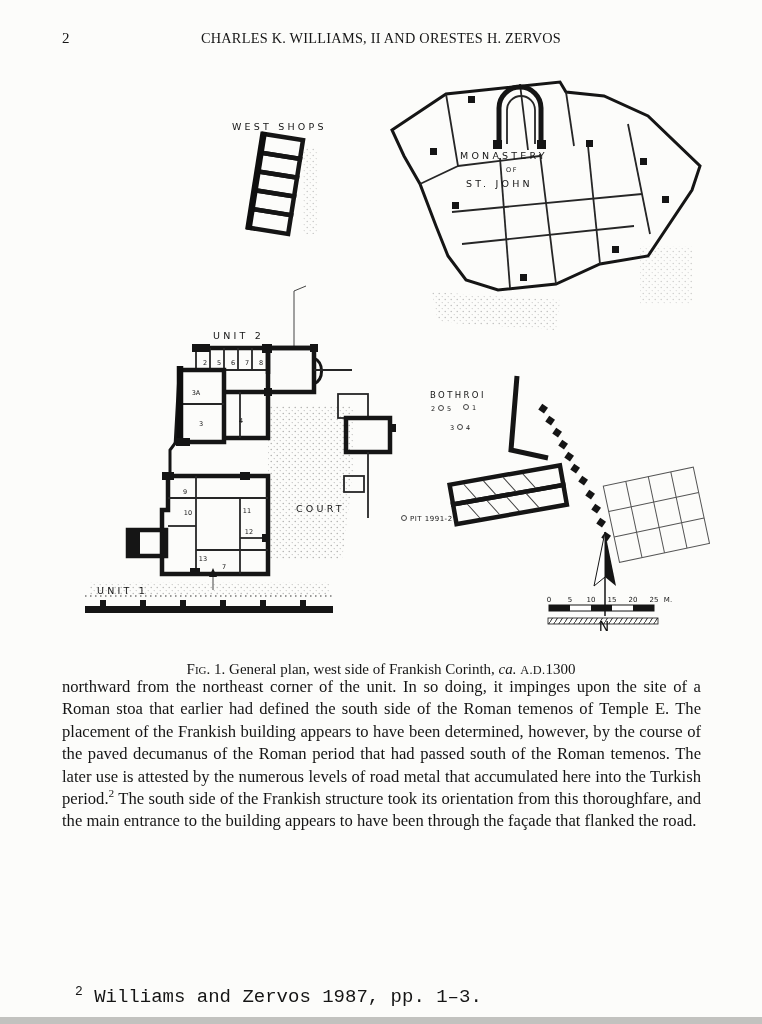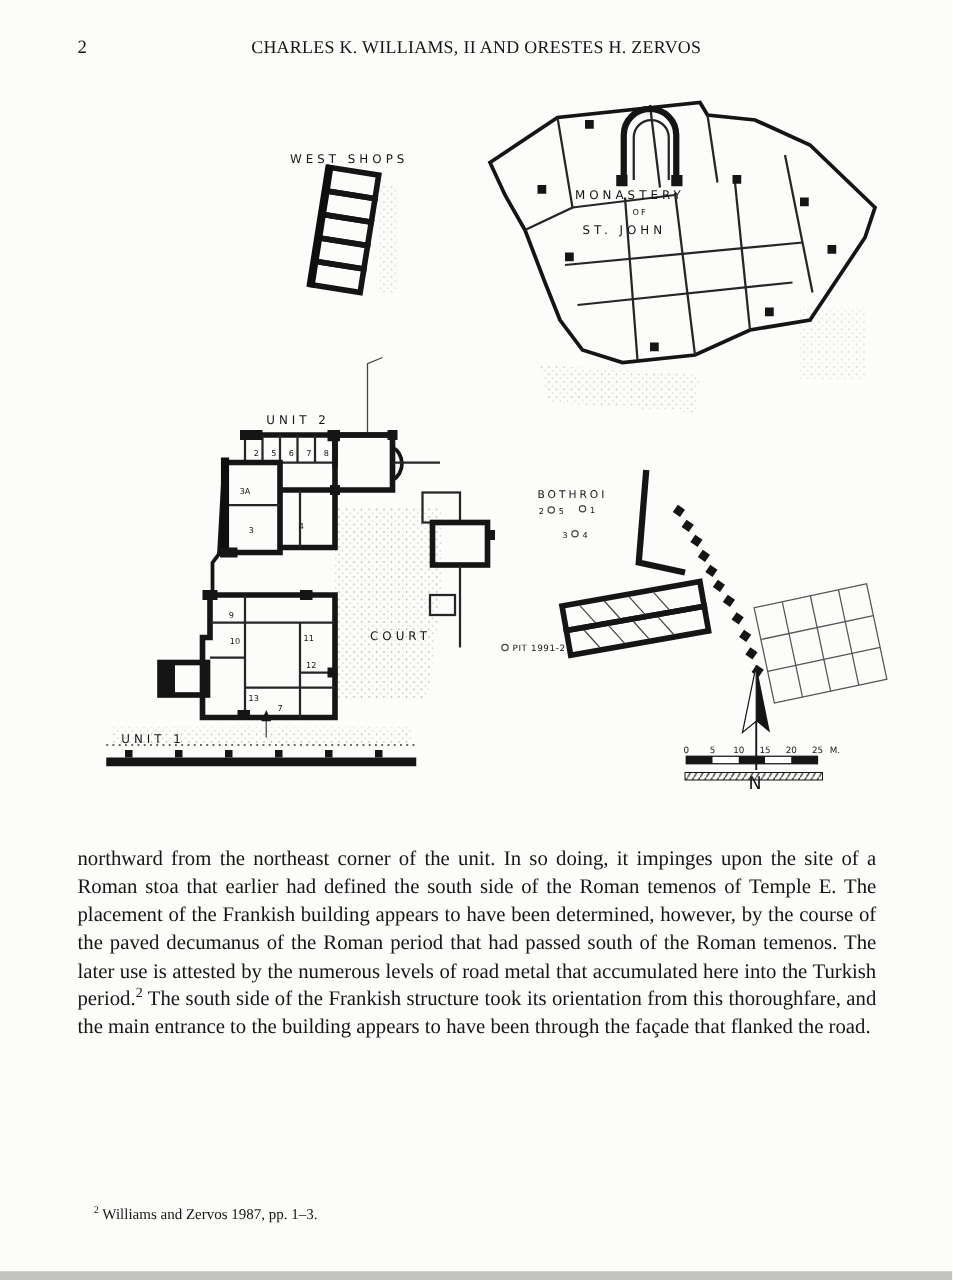--- a/index.html
+++ b/index.html
@@ -18,21 +18,21 @@
   .caption { margin-top:8px; text-align:center; font-size:15px; }
   .sc { font-variant:small-caps; }
   .ad { font-size:0.82em; letter-spacing:0.3px; }
 
   .body-text { position:absolute; top:676px; left:62px; width:639px;
     font-size:16.6px; line-height:22.4px; text-align:justify; }
   .body-text p { margin:0; }
   .p2 { text-indent:26px; }
   sup.fn-ref { font-size:0.68em; vertical-align:super; line-height:0; }
 
-  .footnote { position:absolute; top:964px; left:62px; width:639px; font-size:12px; }
+  .footnote { position:absolute; top:986px; left:62px; width:639px; font-size:19px;font-family:Liberation Mono, monospace; }
   .footnote p { margin-left:13px; }
   .footnote sup { font-size:0.68em; vertical-align:super; line-height:0; }
 
   .scan-bottom { position:absolute; left:0; right:0; bottom:0; height:7px; background:#c2c2bf; }
 
   
   .wall  { fill:none; stroke:#151515; stroke-width:4.5; stroke-linejoin:miter; }
   .wall5 { fill:none; stroke:#151515; stroke-width:5; }
   .wall3 { fill:none; stroke:#151515; stroke-width:3; }
   .wall2 { fill:none; stroke:#262626; stroke-width:1.8; }
@@ -265,20 +265,27 @@
       </g>
 
       <g>
         <polygon points="605,534 616,588 605,579" fill="#151515"></polygon>
         <polygon points="605,534 594,588 605,579" fill="#ffffff" stroke="#151515" stroke-width="1"></polygon>
         <line x1="605" y1="579" x2="605" y2="618" stroke="#151515" stroke-width="1.5"></line>
         <text class="north-n" x="604" y="633">N</text>
       </g>
     </svg>
 
+    <figcaption class="caption">
+      <span class="sc">Fig.</span>
+      <span>1.</span>
+      <span>General plan, west side of Frankish Corinth,</span>
+      <i>ca.</i>
+      <span class="ad">A.D.</span><span>1300</span>
+    </figcaption>
   </figure>
 
   <main class="body-text">
     <p><span>northward from the northeast corner of the unit. In so doing, it impinges upon the site of a Roman stoa that earlier had defined the south side of the Roman temenos of Temple E. The placement of the Frankish building appears to have been determined, however, by the course of the paved decumanus of the Roman period that had passed south of the Roman temenos. The later use is attested by the numerous levels of road metal that accumulated here into the Turkish period.</span><sup class="fn-ref">2</sup><span> The south side of the Frankish structure took its orientation from this thoroughfare, and the main entrance to the building appears to have been through the façade that flanked the road.</span></p>
   </main>
 
   <footer class="footnote">
     <p><sup>2</sup> <span>Williams and Zervos 1987, pp. 1–3.</span></p>
   </footer>
 

